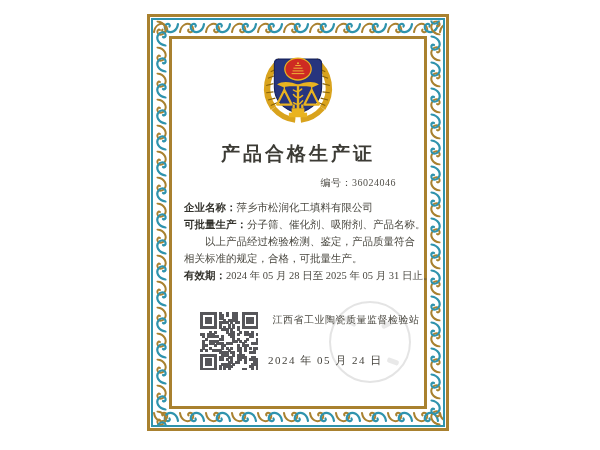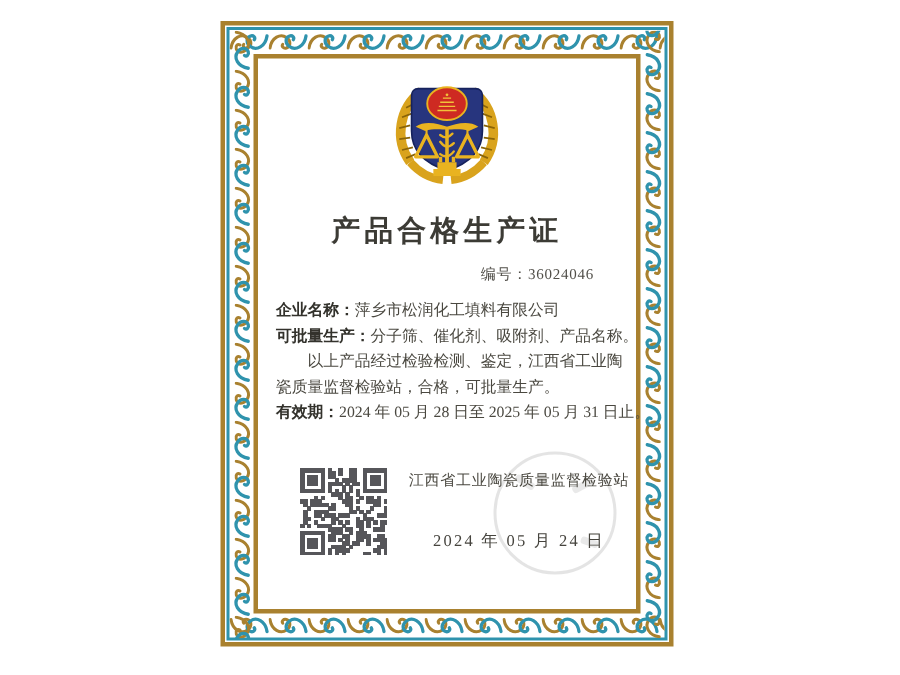--- a/index.html
+++ b/index.html
@@ -33,21 +33,21 @@
   #body p{margin:0;}
   .nowrap{white-space:nowrap;}
   .lbl{font-weight:bold;color:#33322c;}
   #statement{text-indent:2em;}
   
   #footer{position:absolute;left:0;right:0;top:264px;height:116px;}
   #qr{position:absolute;left:28px;top:9px;}
   #rightcol{position:absolute;left:96px;right:0;top:0;bottom:0;}
   #issuer{position:absolute;top:10px;width:100%;text-align:center;font-size:10px;
     color:#4a4840;letter-spacing:.5px;}
-  #issue-date{position:absolute;top:50px;width:100%;text-align:center;font-size:11px;
+  #issue-date{position:absolute;top:50px;width:100%;text-align:left;font-size:11px;
     color:#46443e;letter-spacing:1.5px;}
   #stamp{
     position:absolute;left:61px;top:-2px;width:82px;height:82px;border-radius:50%;
     border:2px solid rgba(130,130,130,.22);box-sizing:border-box;
   }
   #stamp .mark{position:absolute;background:rgba(120,120,120,.16);border-radius:2px;}
   #stamp .m1{width:14px;height:5px;left:12px;top:16px;transform:rotate(32deg);}
   #stamp .m2{width:16px;height:5px;left:50px;top:18px;transform:rotate(-28deg);}
   #stamp .m3{width:12px;height:5px;left:56px;top:56px;transform:rotate(20deg);}
 </style>
@@ -166,21 +166,21 @@
         <span>编号：</span><span>36024046</span>
       </div>
 
       <div id="body">
         <p class="nowrap">
           <span class="lbl">企业名称：</span><span>萍乡市松润化工填料有限公司</span>
         </p>
         <p class="nowrap">
           <span class="lbl">可批量生产：</span><span>分子筛、催化剂、吸附剂、产品名称。</span>
         </p>
-        <p id="statement">以上产品经过检验检测、鉴定，江西省工业陶瓷质量监督检验站，合格，可批量生产。</p>
+        <p id="statement">以上产品经过检验检测、鉴定，产品质量符合相关标准的规定，合格，可批量生产。</p>
         <p class="nowrap">
           <span class="lbl">有效期：</span><span>2024 年 05 月 28 日至 2025 年 05 月 31 日止。</span>
         </p>
       </div>
 
       <div id="footer">
         <svg id="qr" width="58" height="58" viewBox="0 0 58 58" shape-rendering="crispEdges">
             <rect x="0.00" y="0.00" width="3" height="3" fill="#56565a"></rect>
             <rect x="0.00" y="2.32" width="3" height="3" fill="#56565a"></rect>
             <rect x="0.00" y="4.64" width="3" height="3" fill="#56565a"></rect>

